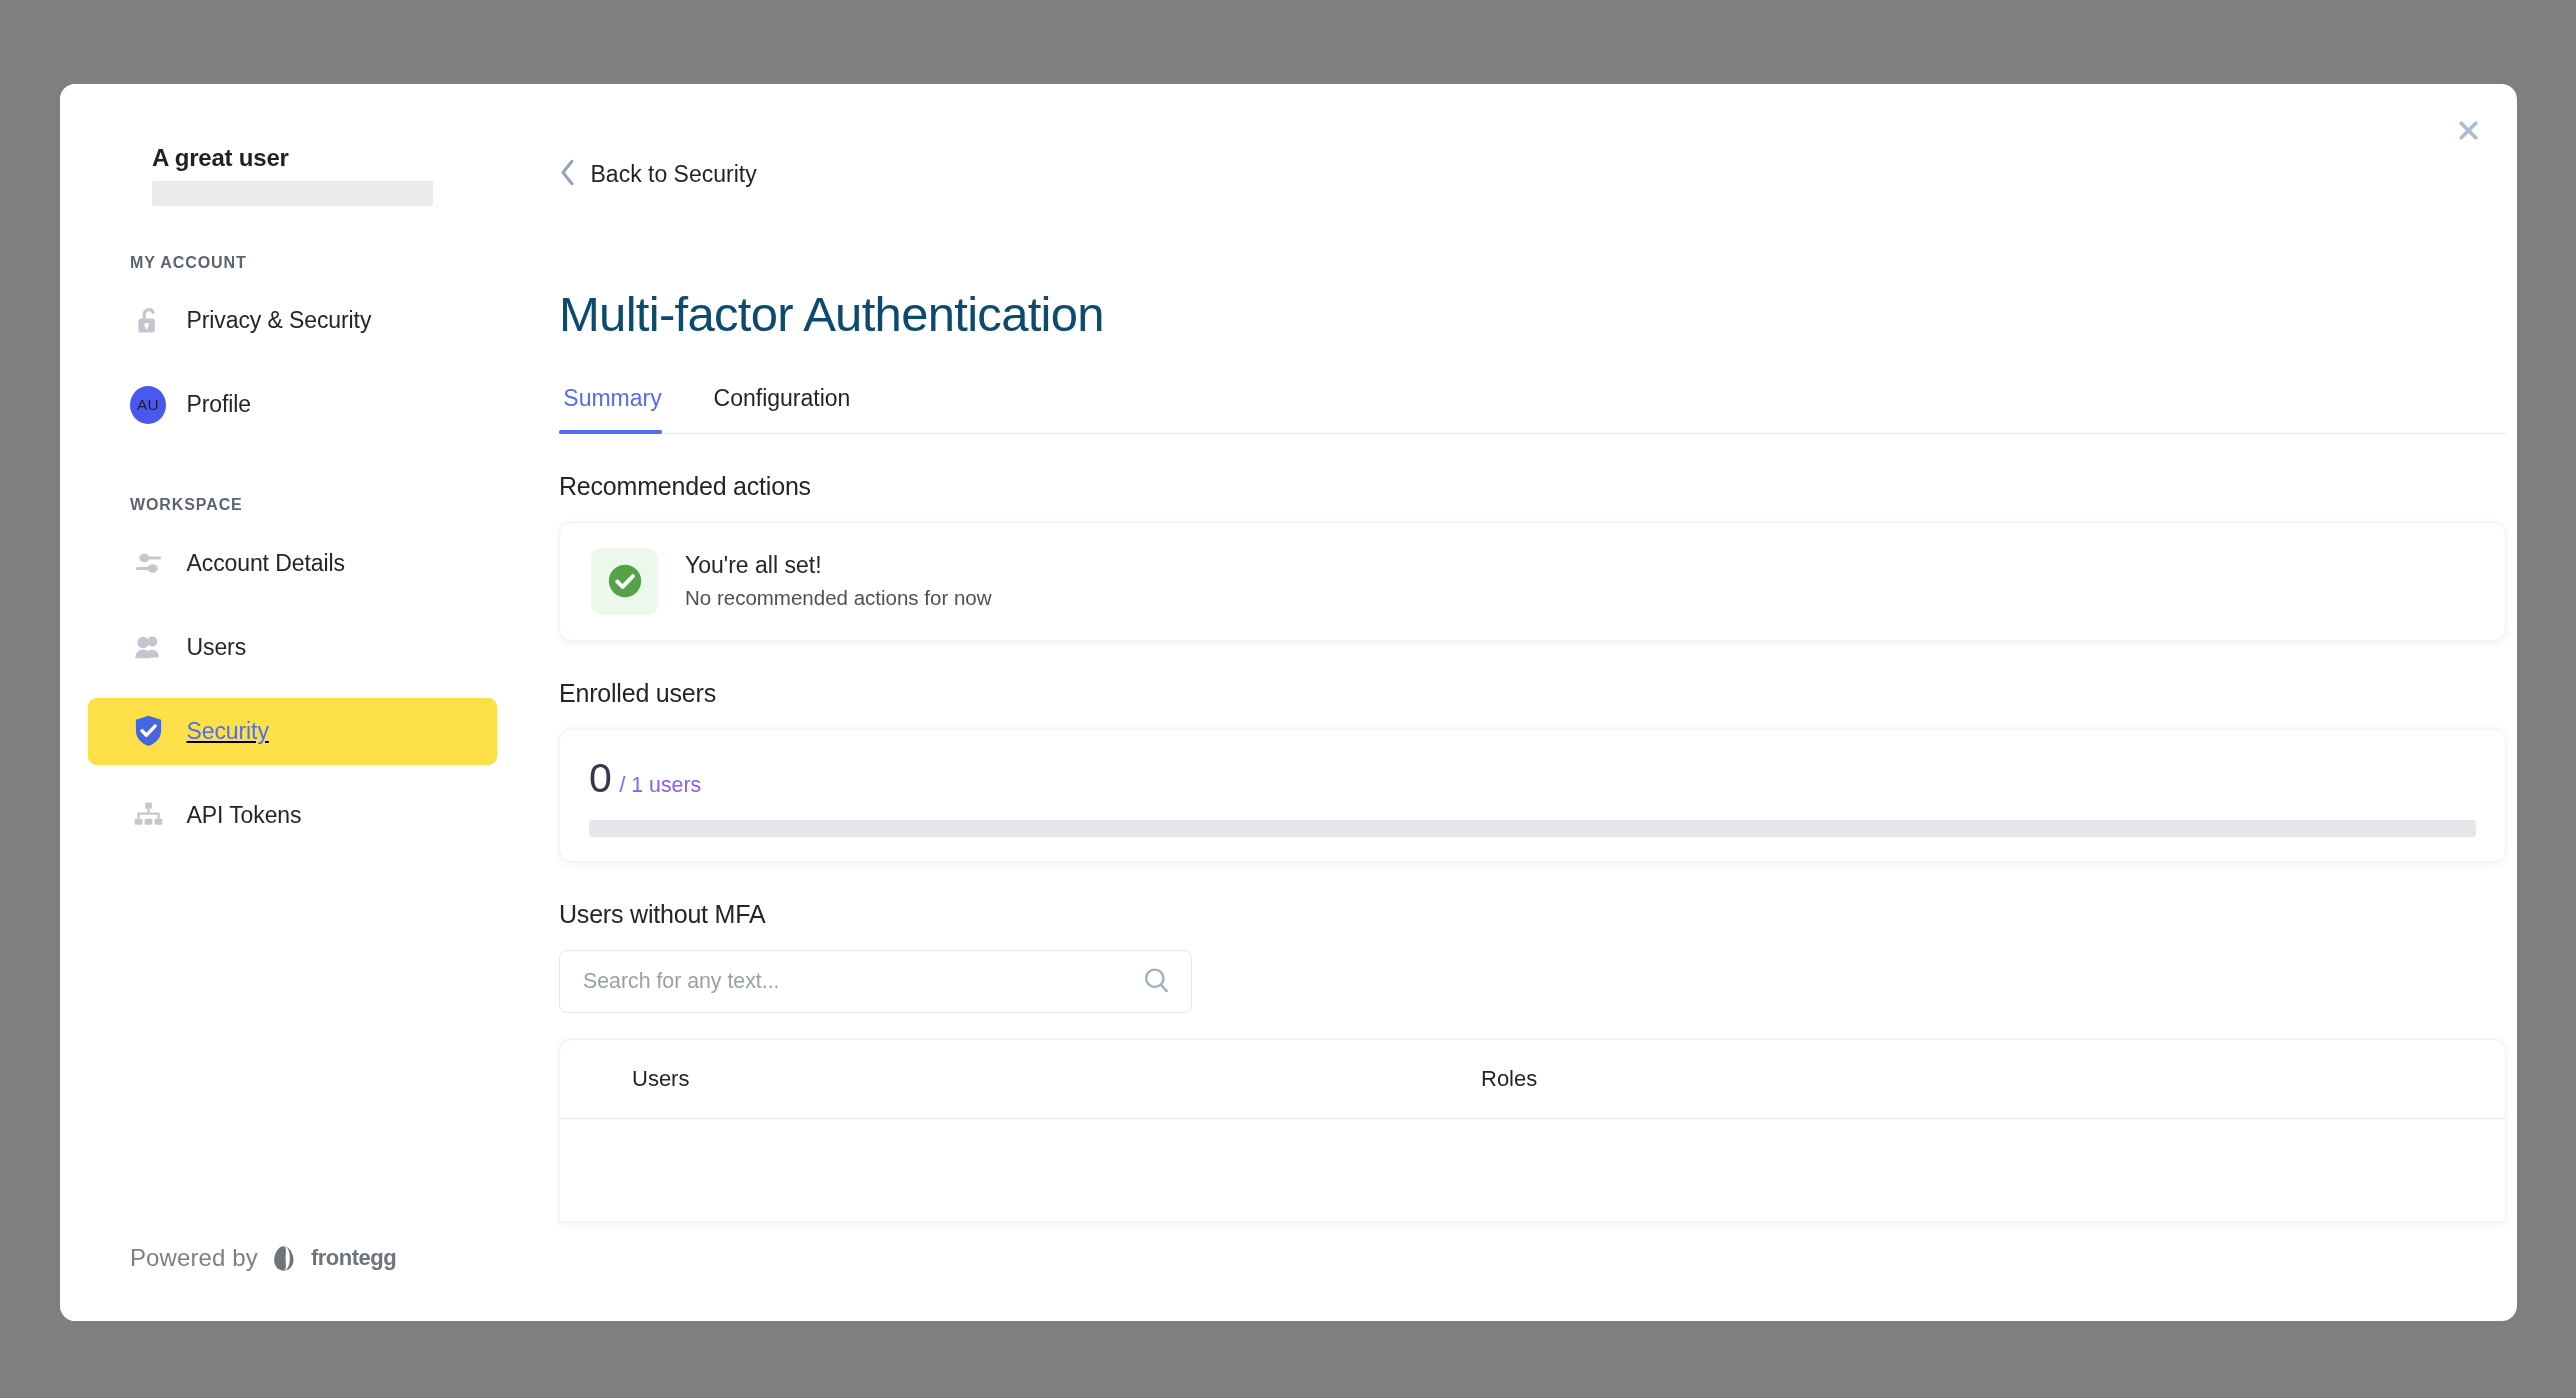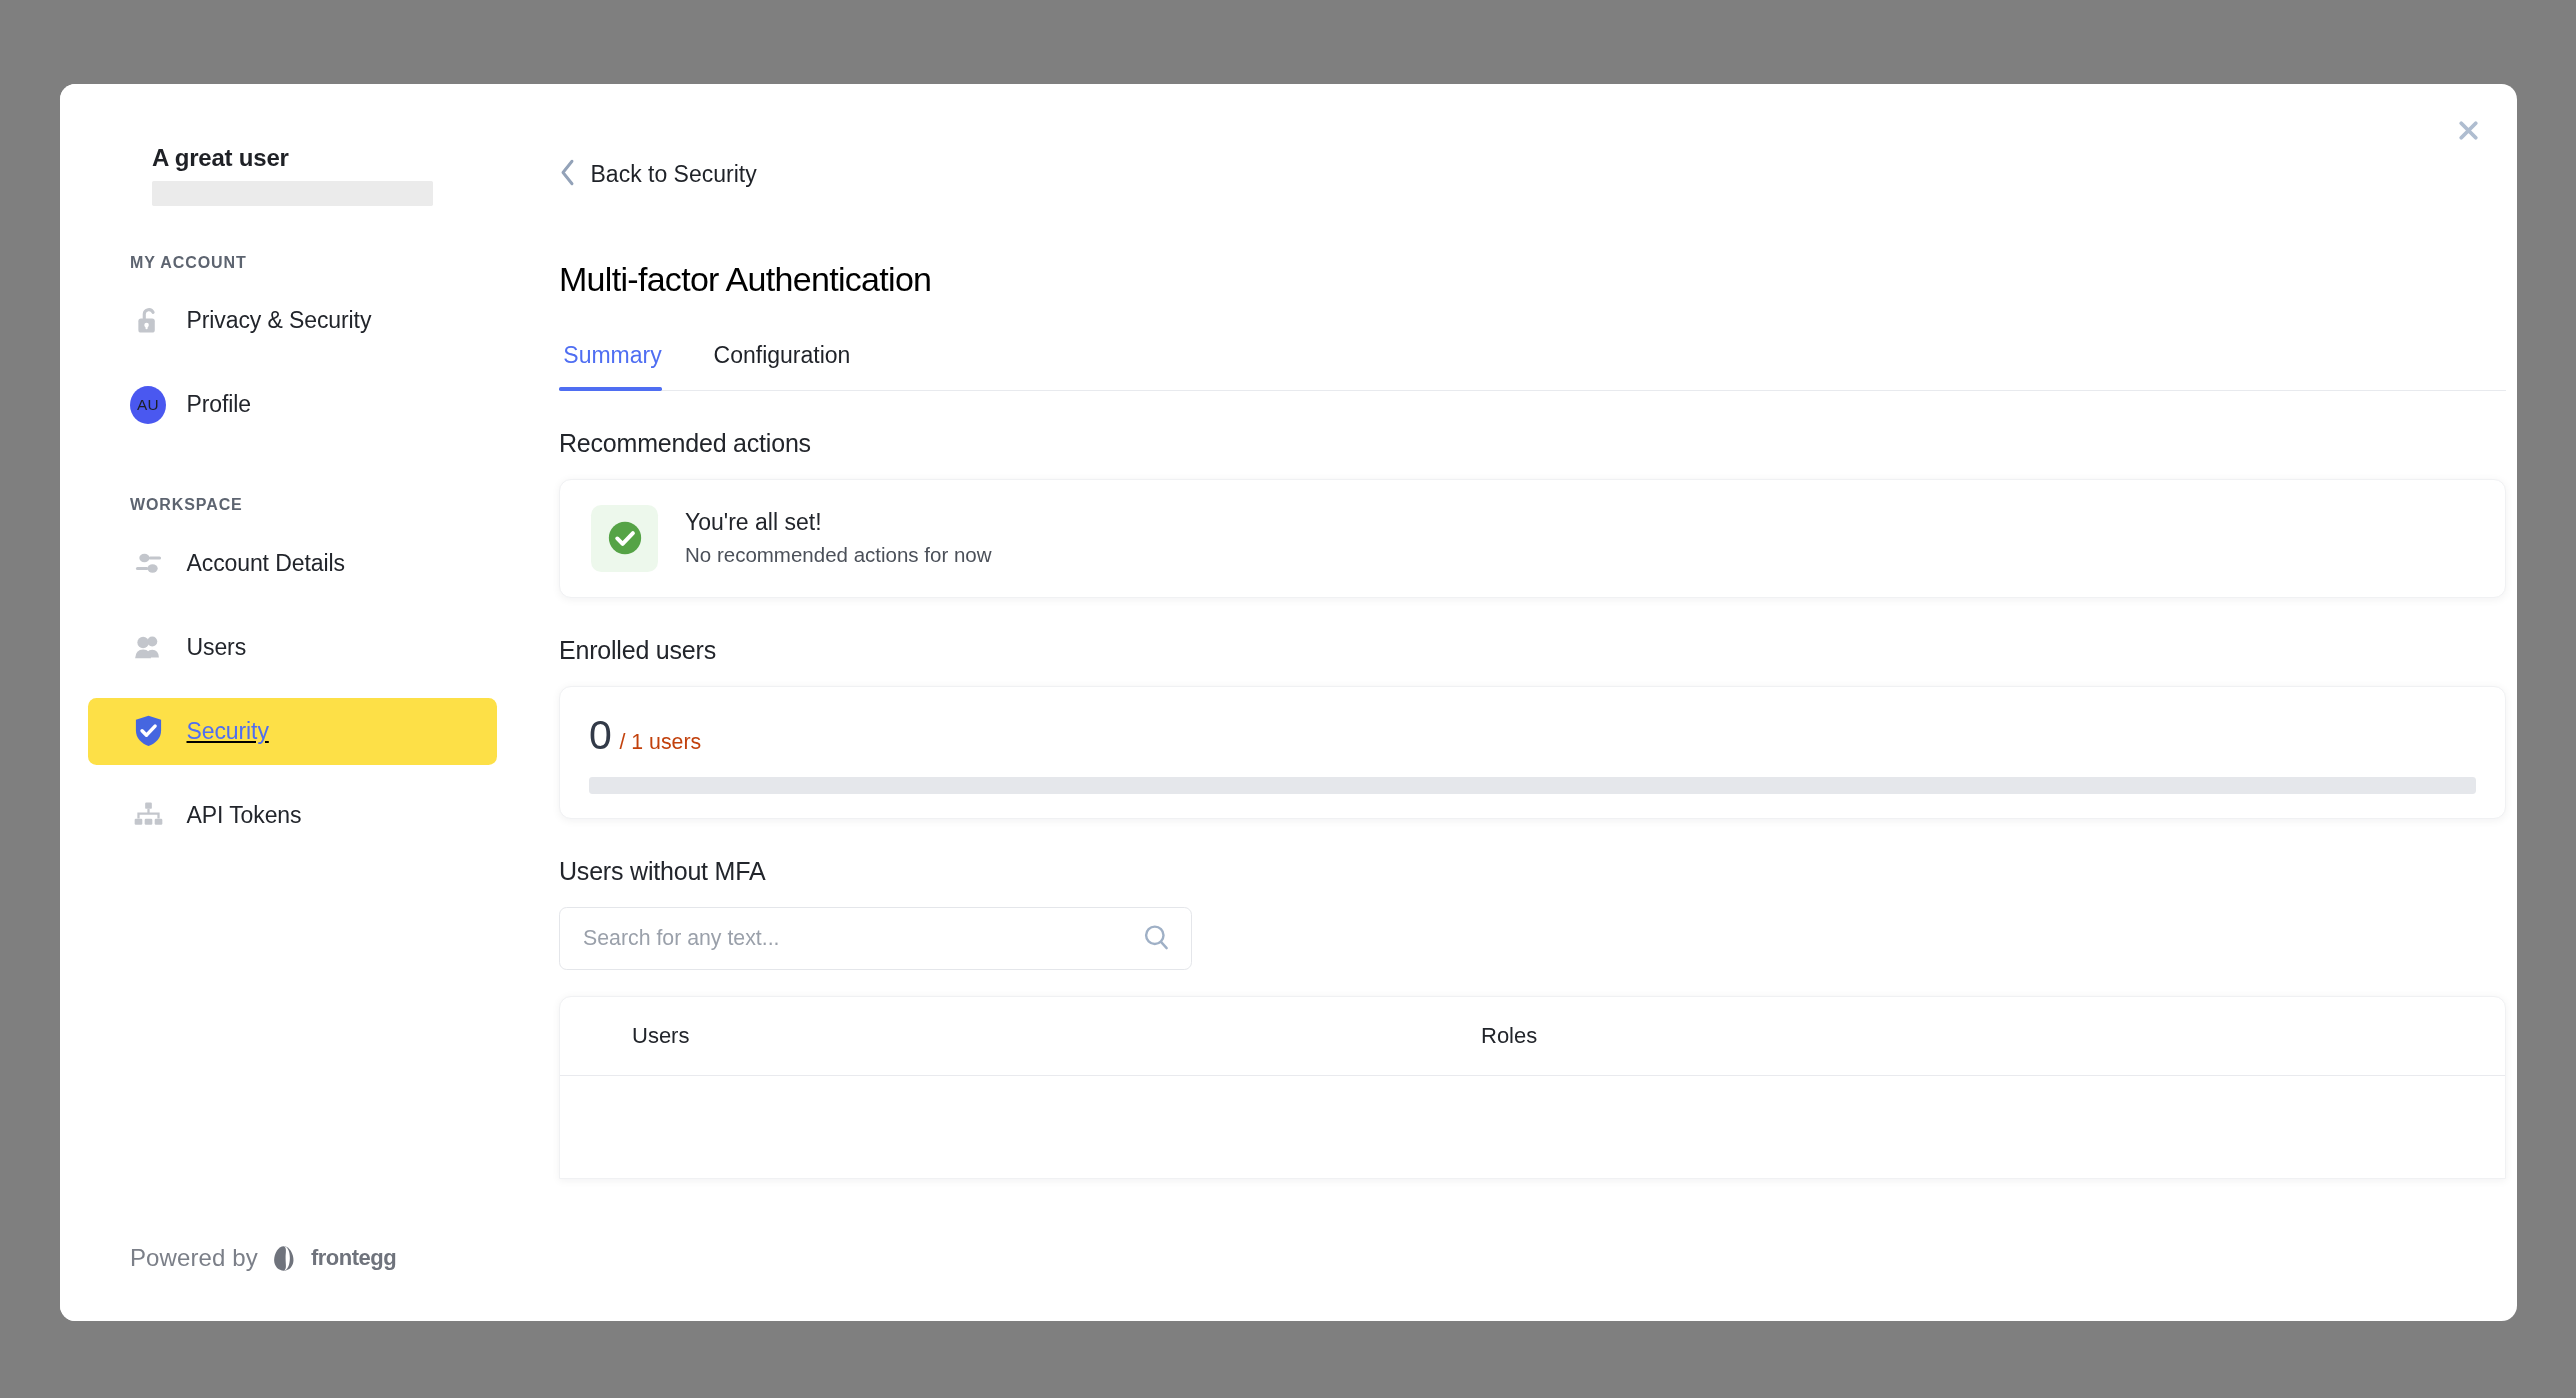--- a/index.html
+++ b/index.html
@@ -135,24 +135,24 @@
     margin-top: 75px;
     cursor: pointer;
     width: max-content;
   }
   .back-text {
     font-size: 23px;
     color: #1f2228;
   }
 
   .page-title {
-    margin-top: 71px;
-    font-size: 34px;
+    margin-top: 97px;
+    font-size: 49px;
     font-weight: 400;
-    color: #000000;
+    color: #0c4a6e;
     letter-spacing: -0.7px;
   }
 
   .tabs {
     margin-top: 43px;
     display: flex;
     gap: 0;
     position: relative;
     border-bottom: 1.7px solid #e8eaee;
     width: 1947px;
@@ -226,21 +226,21 @@
     align-items: baseline;
     gap: 7.7px;
   }
   .enroll-num {
     font-size: 41px;
     color: #323a48;
     line-height: 1;
   }
   .enroll-total {
     font-size: 21.3px;
-    color: #c2410c;
+    color: #8b5cf6;
   }
   .progress-track {
     margin-top: 20.5px;
     height: 17px;
     background: #e5e7eb;
     border-radius: 3.4px;
     position: relative;
     overflow: hidden;
   }
   .progress-fill {

